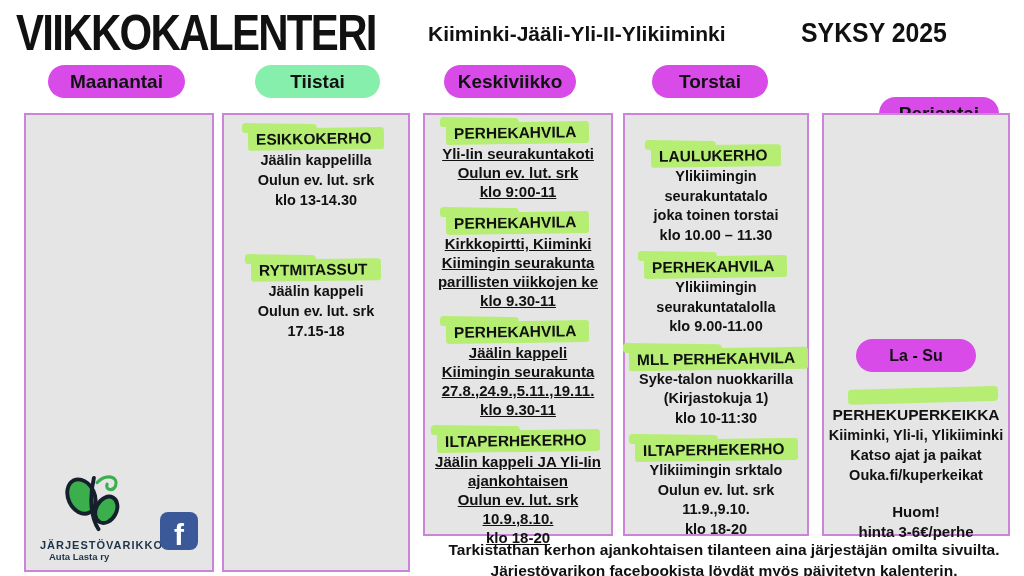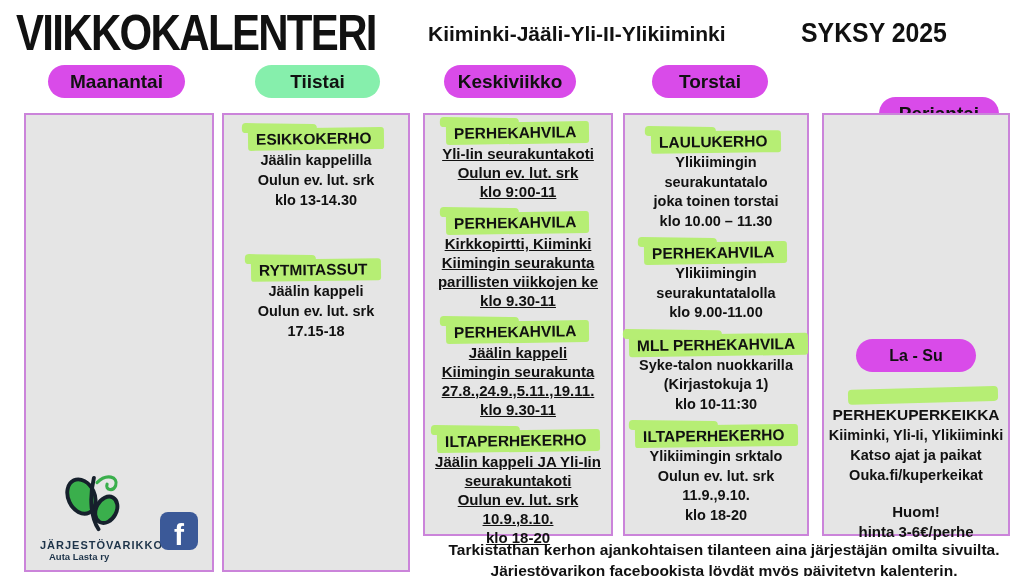--- a/index.html
+++ b/index.html
@@ -54,21 +54,21 @@
     height:15px;border-radius:4px;margin:0 auto 1px auto;
     transform:rotate(-1.5deg) translateX(7px);
   }
   .ev-sub{font-size:15.5px;font-weight:bold;line-height:20px;}
   .ev-line{font-size:14px;font-weight:bold;line-height:19.5px;}
   
   .col-1{padding-top:13px;} .col-1 .event{margin-bottom:49px;}
   .col-1 .ev-line{font-size:14.5px;line-height:20px;}
   .col-2{padding-top:7px;}  .col-2 .event{margin-bottom:11px;}
   .col-2 .ev-line{font-size:15px;line-height:19px;text-decoration:underline;}
-  .col-3{padding-top:16px;} .col-3 .event{margin-bottom:11px;}
+  .col-3{padding-top:30px;} .col-3 .event{margin-bottom:11px;}
   .col-3 .ev-line{font-size:14.5px;line-height:19.5px;}
   .col-4{padding-top:0;}
   .col-4 .ev-line{font-size:14.5px;line-height:20px;}
   .range-pill{
     margin:224px auto 16px auto;width:120px;height:33px;
     border-radius:17px;display:flex;align-items:center;justify-content:center;
     font-size:16px;font-weight:bold;
   }
   .note{margin-top:17px;font-size:15px;font-weight:bold;line-height:20px;}
   
@@ -146,21 +146,21 @@
       <div class="event">
         <div class="ev-title"><span class="hl" style="background: rgb(182, 238, 116);">PERHEKAHVILA</span></div>
         <div class="ev-line">Jäälin kappeli</div>
         <div class="ev-line">Kiimingin seurakunta</div>
         <div class="ev-line">27.8.,24.9.,5.11.,19.11.</div>
         <div class="ev-line">klo 9.30-11</div>
       </div>
       <div class="event">
         <div class="ev-title"><span class="hl" style="background: rgb(182, 238, 116);">ILTAPERHEKERHO</span></div>
         <div class="ev-line">Jäälin kappeli JA Yli-Iin</div>
-        <div class="ev-line">seurakuntakoti</div>
+        <div class="ev-line">ajankohtaisen</div>
         <div class="ev-line">Oulun ev. lut. srk</div>
         <div class="ev-line">10.9.,8.10.</div>
         <div class="ev-line">klo 18-20</div>
       </div>
     </div>
     <div class="col col-3" style="left: 623px; width: 186px; height: 423px; border-color: rgb(203, 132, 218);">
       <div class="event">
         <div class="ev-title"><span class="hl" style="background: rgb(182, 238, 116);">LAULUKERHO</span></div>
         <div class="ev-line">Ylikiimingin</div>
         <div class="ev-line">seurakuntatalo</div>

